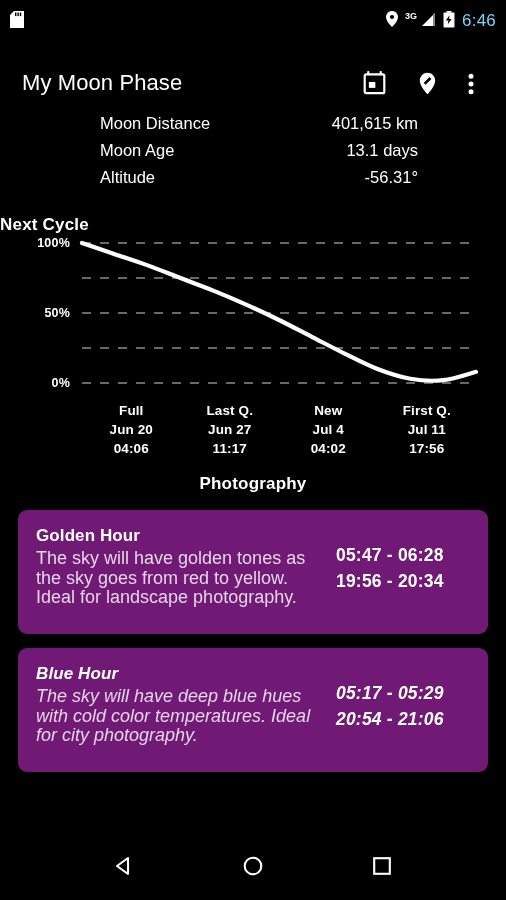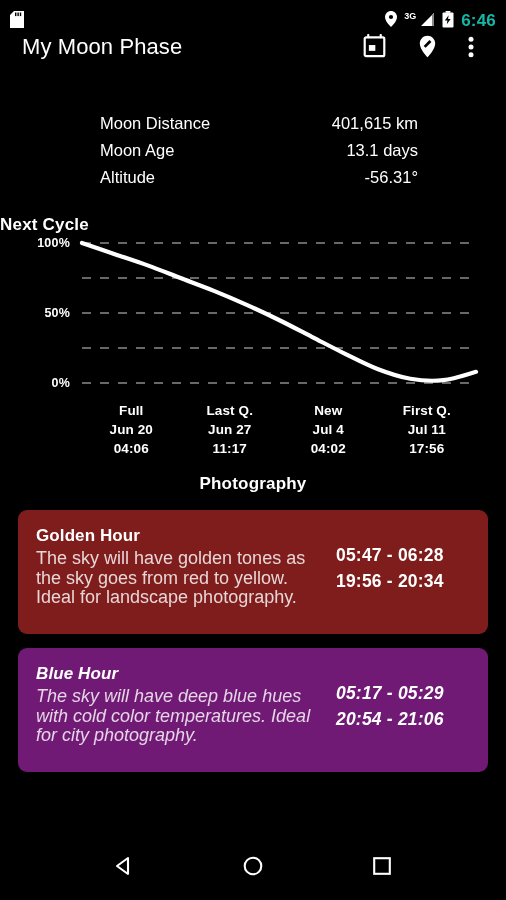--- a/index.html
+++ b/index.html
@@ -14,27 +14,27 @@
 
   
   .statusbar{
     height:34px; width:100%;
     display:flex; align-items:center;
     padding:8px 10px 0 10px;
     position:relative;
   }
   .sb-left{ display:flex; align-items:center; gap:6px; }
   .sb-right{ margin-left:auto; display:flex; align-items:center; gap:7px; }
-  .sb-clock{ font-size:17px; font-weight:bold; letter-spacing:.2px; color:#14b8a6; }
+  .sb-clock{ font-size:17px; font-weight:normal; letter-spacing:.2px; color:#7dd3fc; }
   .sb-3g{ font-size:9px; font-weight:bold; position:relative; top:-5px; }
 
   
   .appbar{
     height:62px; width:100%;
-    display:flex; align-items:flex-start;
+    display:flex; align-items:flex-end;
     padding:0 28px 0 22px;
   }
   .app-title{ font-size:22px; font-weight:normal; letter-spacing:.1px; }
   .appbar-actions{ margin-left:auto; display:flex; align-items:center; gap:28px; padding-right:4px;}
   .act{ display:flex; align-items:center; justify-content:center; cursor:pointer; }
 
   
   .info{
     margin:14px 0 0 0;
     padding:0 88px 0 100px;
@@ -216,21 +216,21 @@
       <div class="xcol">
         <div>First Q.</div>
         <div>Jul 11</div>
         <div>17:56</div>
       </div>
     </div>
 </div>
 
 <div class="photo-title">Photography</div>
 
-<div class="card" id="card0" style="background: #7f1d1d;">
+<div class="card" id="card0" style="background: #701a75;">
   <div class="card-left">
     <div class="card-h">Golden Hour</div>
     <div class="card-d">The sky will have golden tones as the sky goes from red to yellow. Ideal for landscape photography.</div>
   </div>
   <div class="card-right">
     <div class="card-t">05:47 - 06:28</div>
     <div class="card-t">19:56 - 20:34</div>
   </div>
 </div>
 

